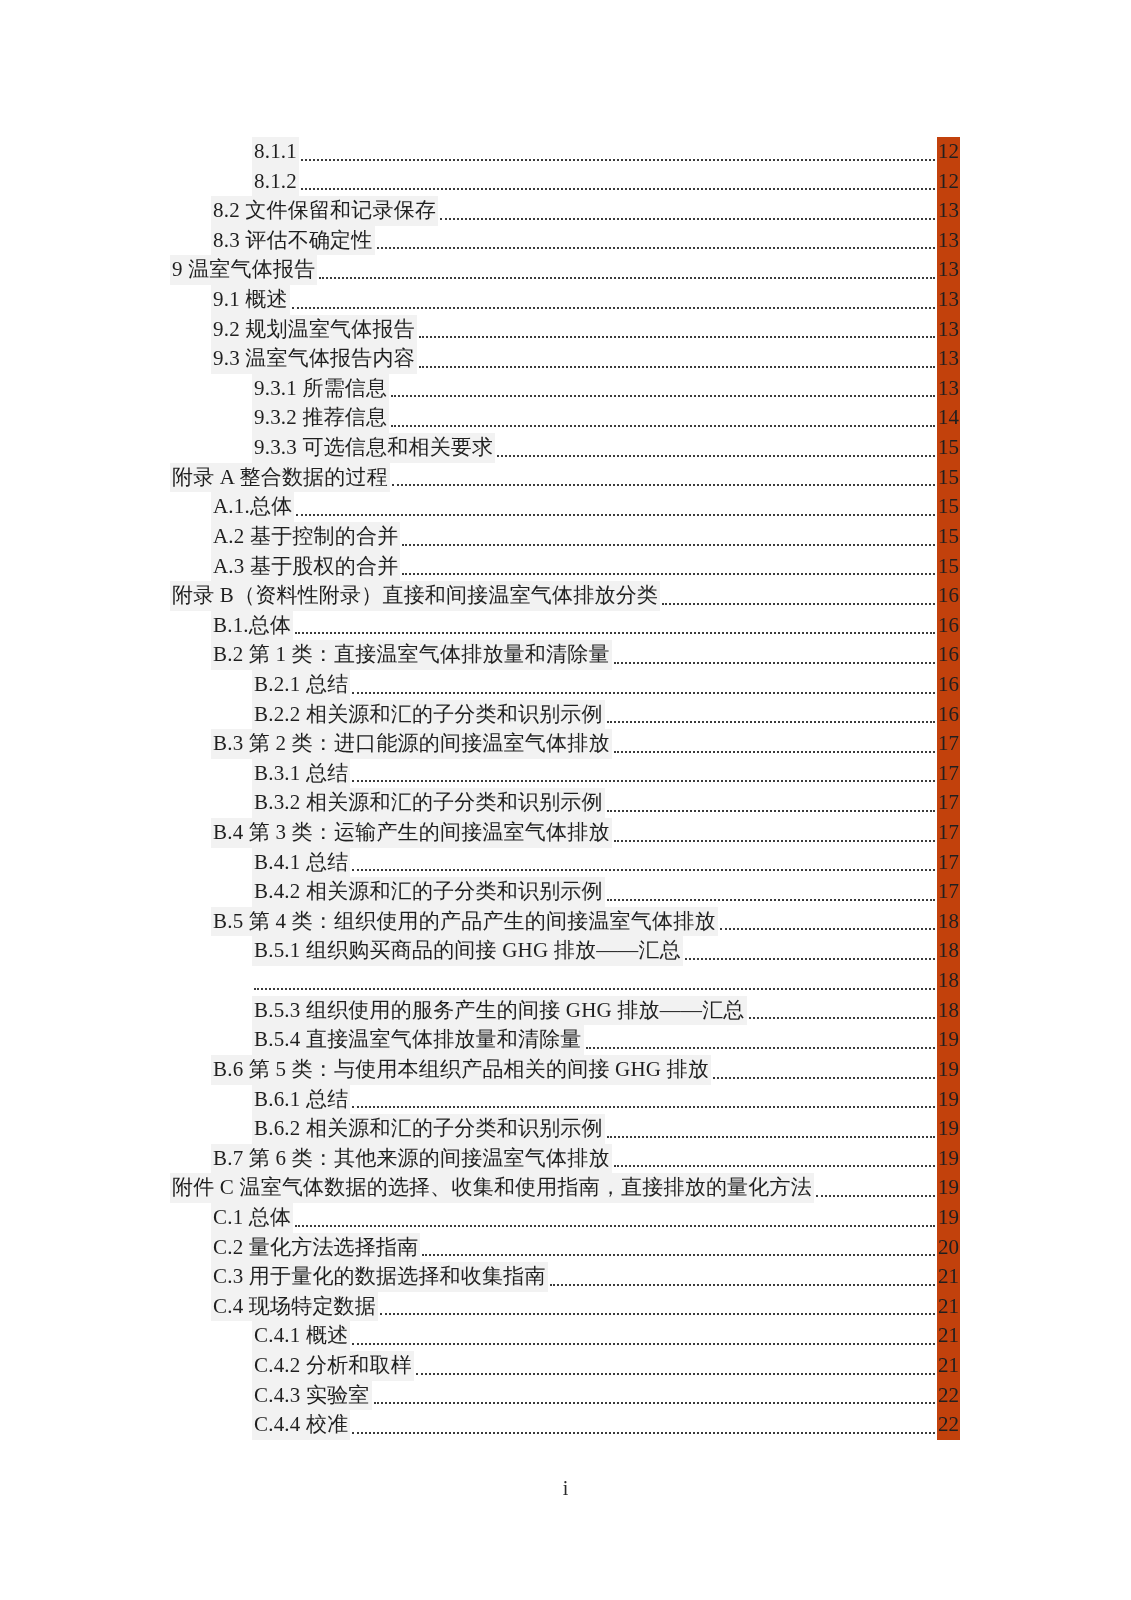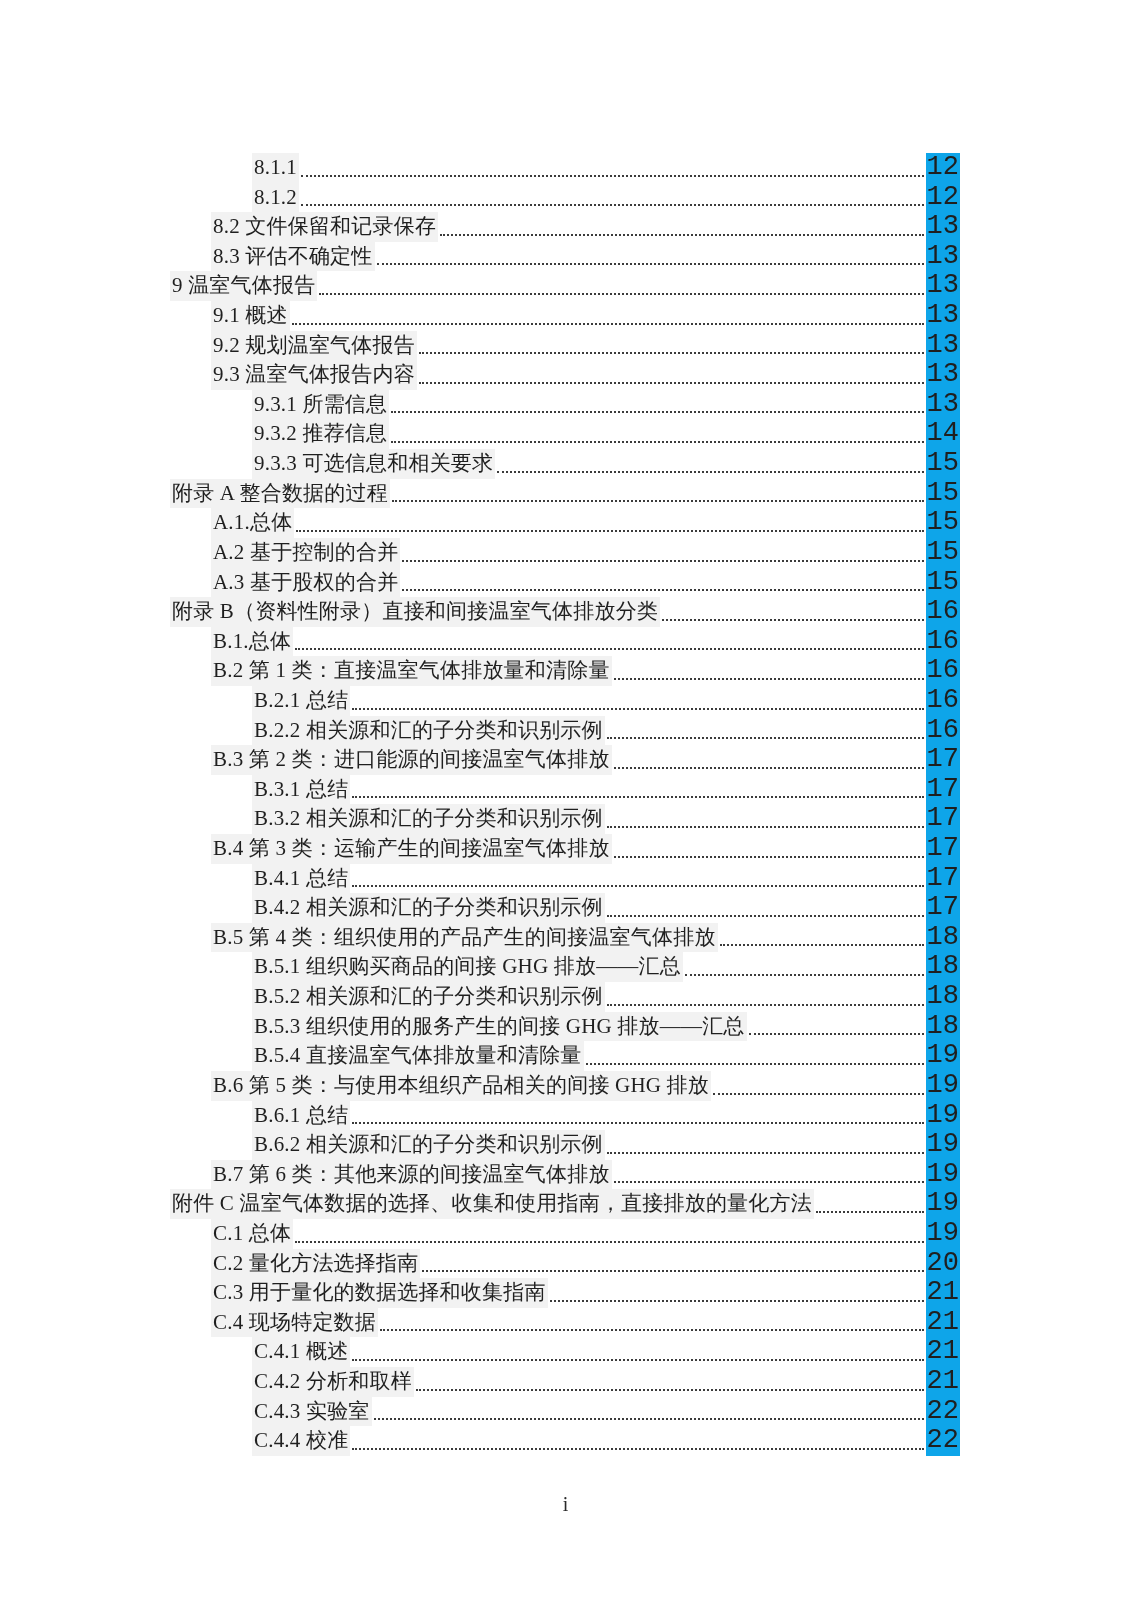--- a/index.html
+++ b/index.html
@@ -12,21 +12,20 @@
     height: 1600px;
     position: relative;
     overflow: hidden;
     font-family: "Liberation Serif", "DejaVu Serif", serif;
     color: #1f1f1f;
   }
   .page {
     position: absolute;
     inset: 0;
     background: #ffffff;
-    margin-top: 16px;
   }
   .toc {
     position: absolute;
     left: 170px;
     right: 171px;
     top: 137px;
   }
   .toc-row {
     display: flex;
     align-items: baseline;
@@ -46,24 +45,23 @@
   }
   .toc-leader {
     flex: 1 1 auto;
     align-self: flex-end;
     border-bottom: 2.5px dotted #3b3b3b;
     margin: 0 2px 6px 2px;
     min-width: 10px;
   }
   .toc-page {
     flex: 0 0 auto;
-    background: #0ea5e9;
+    background: #c2410c;
     padding: 0 1px;
-    font-size: 27px;
-    font-family: Liberation Mono, monospace;
+    font-size: 21px;
   }
   .footer {
     position: absolute;
     top: 1477px;
     left: 0;
     width: 100%;
     text-align: center;
     font-size: 20px;
     color: #2a2a2a;
   }
@@ -236,21 +234,20 @@
     <span class="toc-page">18</span>
   </div>
 
   <div class="toc-row lvl-2">
     <span class="toc-label">B.5.1 组织购买商品的间接 GHG 排放——汇总</span>
     <span class="toc-leader"></span>
     <span class="toc-page">18</span>
   </div>
 
   <div class="toc-row lvl-2">
-    <span class="toc-label">B.5.2 相关源和汇的子分类和识别示例</span>
     <span class="toc-leader"></span>
     <span class="toc-page">18</span>
   </div>
 
   <div class="toc-row lvl-2">
     <span class="toc-label">B.5.3 组织使用的服务产生的间接 GHG 排放——汇总</span>
     <span class="toc-leader"></span>
     <span class="toc-page">18</span>
   </div>
 

